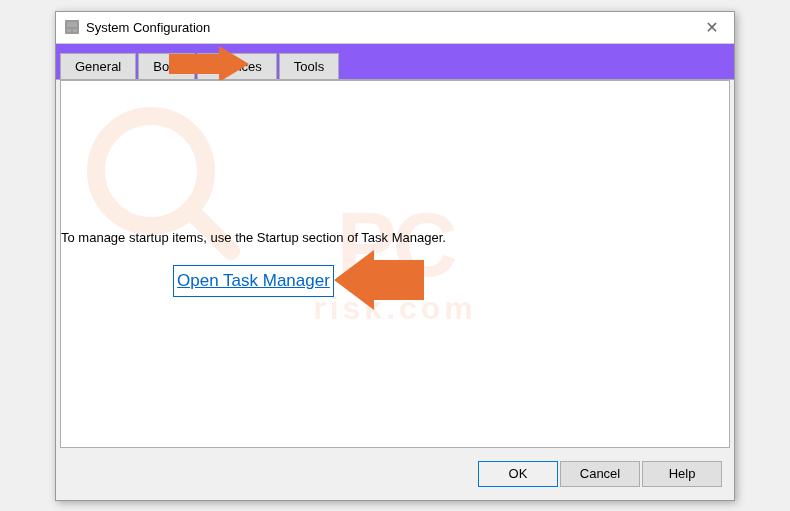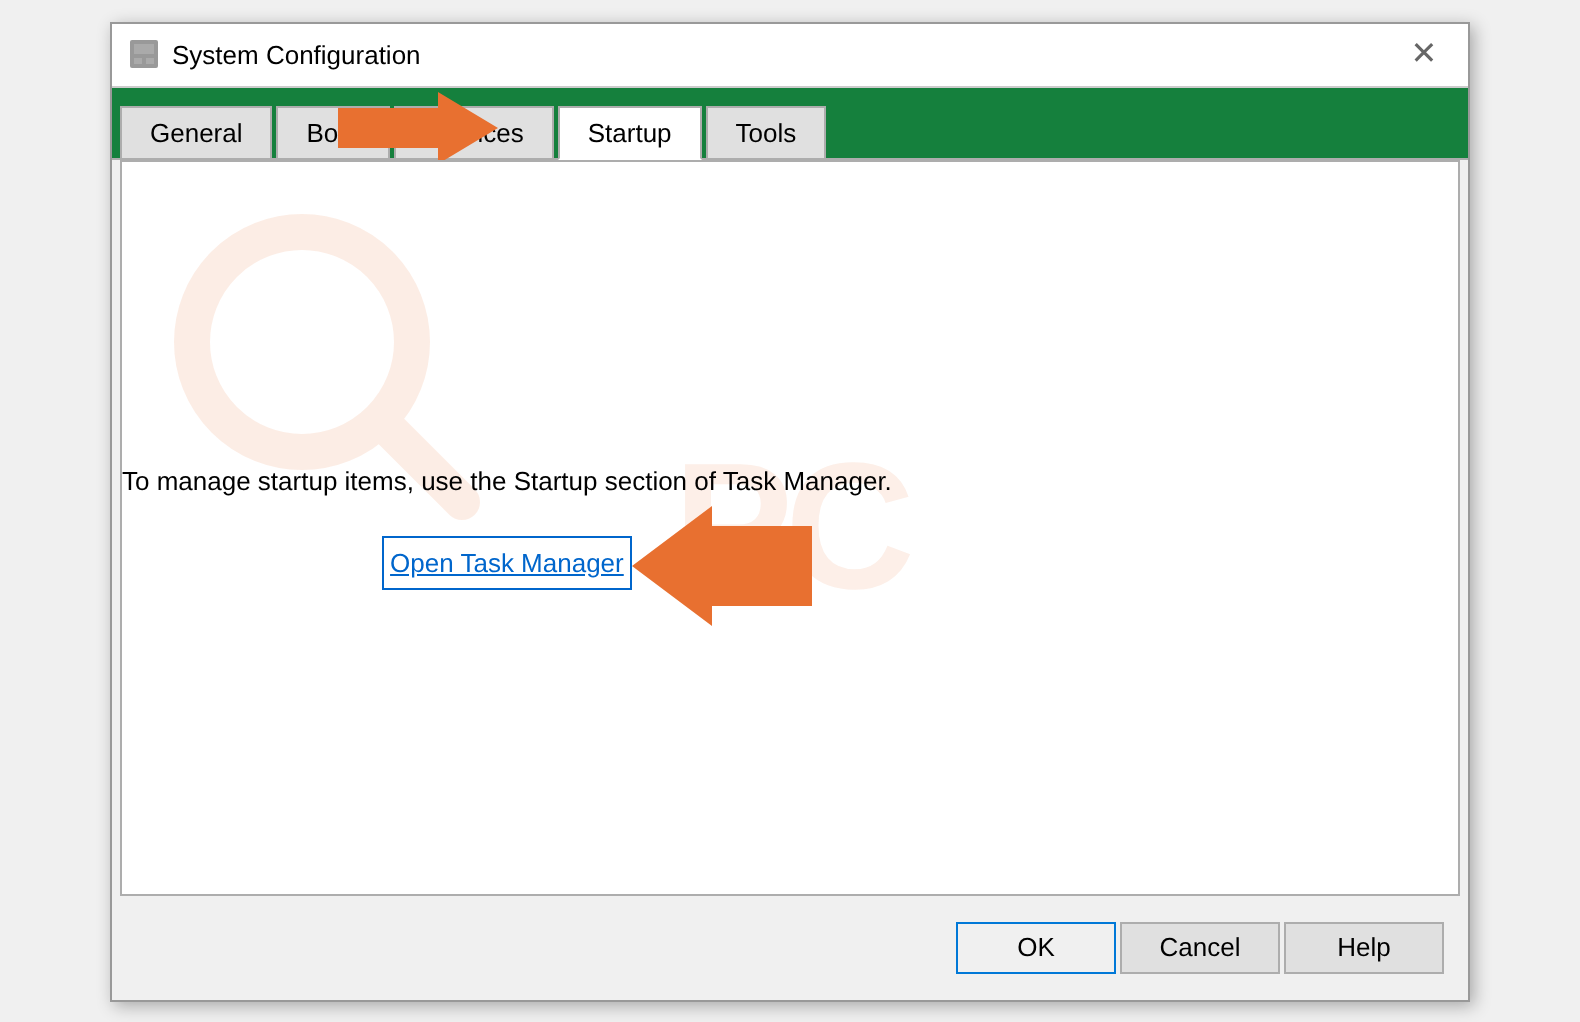--- a/index.html
+++ b/index.html
@@ -58,21 +58,21 @@
       align-items: center;
       justify-content: center;
       cursor: pointer;
       font-size: 16px;
       color: #666;
       border: none;
       background: transparent;
     }
 
     .tab-bar {
-      background: #15803d;
+      background: #8b5cf6;
       display: flex;
       align-items: flex-end;
       padding: 6px 4px 0 4px;
       border-bottom: 1px solid #adadad;
       flex-shrink: 0;
       height: 36px;
     }
 
     .tab {
       padding: 4px 14px;
@@ -133,21 +133,21 @@
       font-size: 13px;
       color: #000;
       margin-bottom: 20px;
       text-align: center;
     }
 
     .link-button {
       color: #0066cc;
       text-decoration: underline;
       cursor: pointer;
-      font-size: 13px;
+      font-size: 17px;
       background: none;
       border: 1px solid #0066cc;
       padding: 5px 3px;
     }
 
     .button-bar {
       height: 52px;
       display: flex;
       align-items: center;
       justify-content: flex-end;
@@ -208,40 +208,38 @@
     <div class="tab" style="position:relative;">
       <span>Boot</span>
 
       <svg style="position:absolute;top:-10px;left:30px;pointer-events:none;" width="80" height="40" viewBox="0 0 80 40">
         <polygon class="orange-arrow" points="0,10 50,10 50,2 80,20 50,38 50,30 0,30"></polygon>
       </svg>
     </div>
     <div class="tab">
       <span>Services</span>
     </div>
-    <div class="tab active">
-      <span>Startup</span>
-    </div>
     <div class="tab">
       <span>Tools</span>
     </div>
   </div>
 
   <div class="content-area">
 
     <div class="watermark">
       <div style="position:relative;width:100%;height:100%;display:flex;align-items:center;justify-content:center;">
 
         <svg style="position:absolute;top:20px;left:20px;" width="160" height="160" viewBox="0 0 160 160">
           <circle cx="70" cy="70" r="55" fill="none" stroke="#e87030" stroke-width="18"></circle>
           <line x1="112" y1="112" x2="150" y2="150" stroke="#e87030" stroke-width="18" stroke-linecap="round"></line>
         </svg>
 
         <div style="display:flex;flex-direction:column;align-items:center;opacity:0.9;">
           <span style="font-size:90px;font-weight:900;color:#e87030;letter-spacing:-4px;line-height:1;">PC</span>
+          <span style="font-size:32px;font-weight:bold;color:#e87030;letter-spacing:4px;">risk.com</span>
         </div>
       </div>
     </div>
 
     <div class="content-inner">
       <p class="info-text">To manage startup items, use the Startup section of Task Manager.</p>
       <div style="position:relative;display:inline-block;">
         <button class="link-button">Open Task Manager</button>
         
         <svg style="position:absolute;right:-90px;top:-15px;pointer-events:none;" width="90" height="60" viewBox="0 0 90 60">

